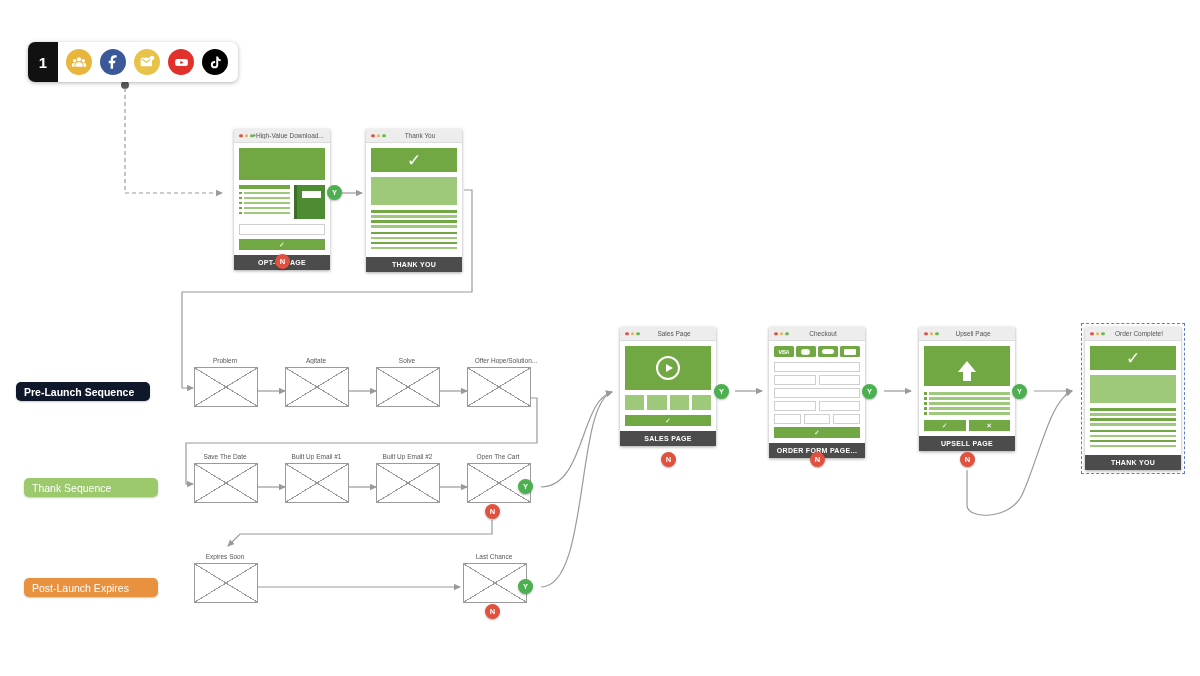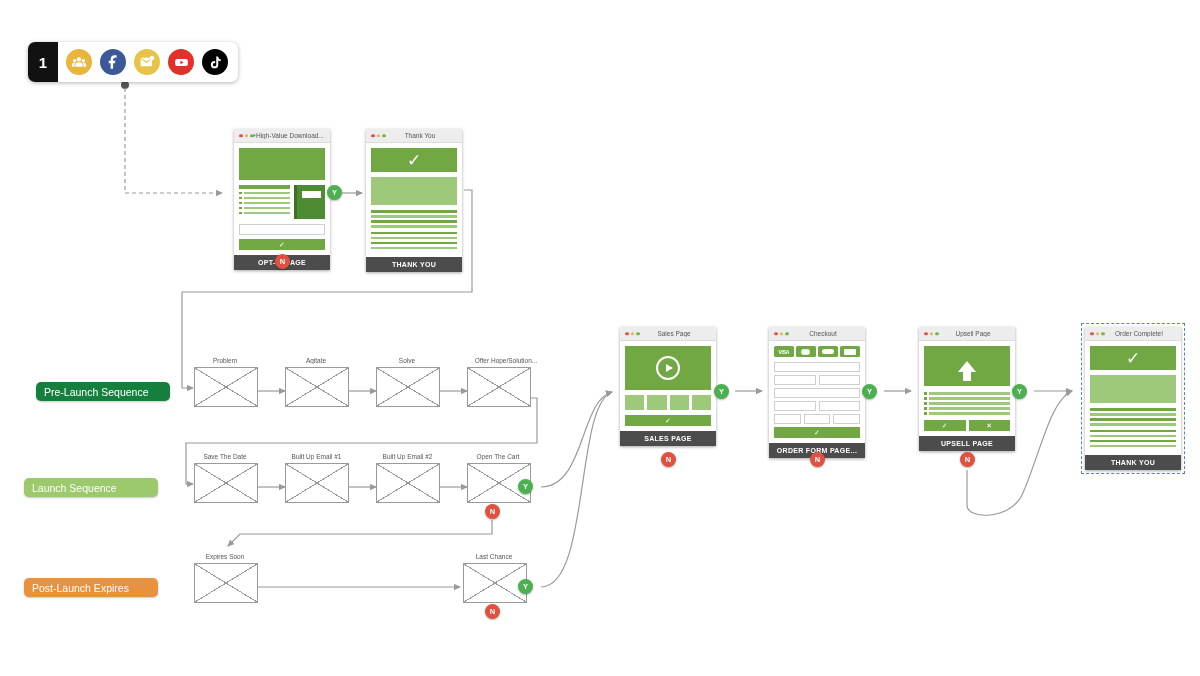--- a/index.html
+++ b/index.html
@@ -203,25 +203,25 @@
       </svg>
     </div>
 
     <div class="tsrc" style="background:#010101;">
       <svg width="15" height="15" viewBox="0 0 24 24" fill="#fff">
         <path d="M16.3 2.2h-3.1v13.2c0 1.5-1.2 2.7-2.7 2.7s-2.7-1.2-2.7-2.7 1.2-2.7 2.7-2.7c.3 0 .6.05.85.13V9.6a6 6 0 0 0-.85-.06 5.9 5.9 0 1 0 5.9 5.9V8.6a6.6 6.6 0 0 0 3.9 1.25V6.8c-1.9 0-3.5-1.5-3.8-3.4z"></path>
       </svg>
     </div>
   </div>
 
-  <div class="pill" style="left:36px;top:382px;background:#15803d;">
+  <div class="pill" style="left:16px;top:382px;background:#0f172a;font-weight:bold;">
     <span>Pre-Launch Sequence</span>
   </div>
   <div class="pill" style="left:24px;top:478px;background:#9bc96b;">
-    <span>Launch Sequence</span>
+    <span>Thank Sequence</span>
   </div>
   <div class="pill" style="left:24px;top:578px;background:#e8913f;">
     <span>Post-Launch Expires</span>
   </div>
 
   <div class="mock" style="left:234px;top:129px;">
     <div class="mock-title">
       <div class="dots">
         <i class="dot d-r"></i>
           <i class="dot d-y"></i>

